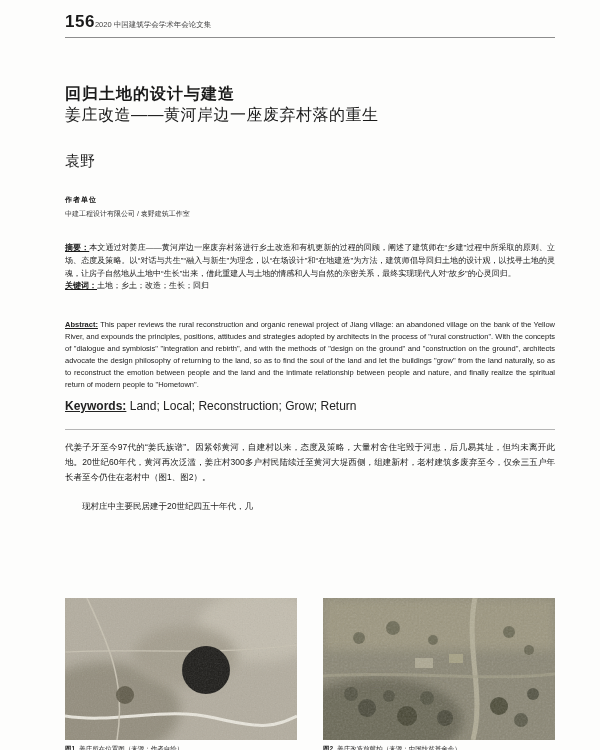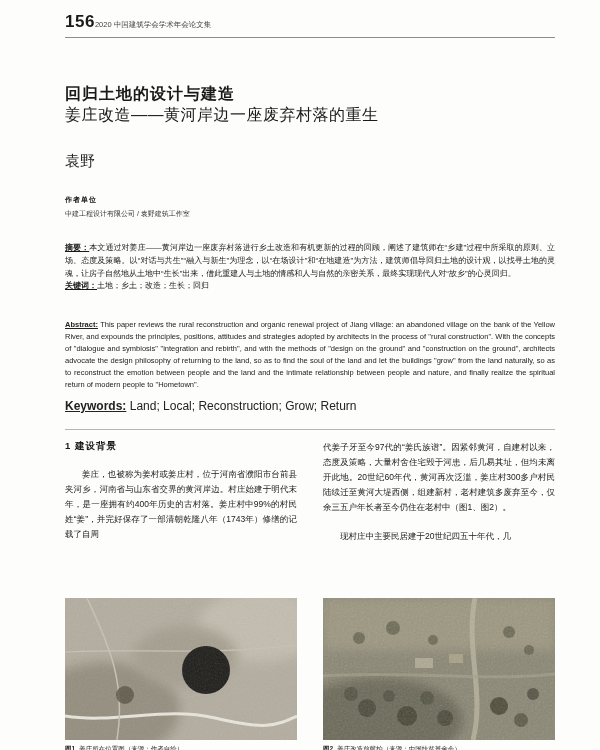--- a/index.html
+++ b/index.html
@@ -57,24 +57,20 @@
 
   <p class="kw-cn"><b class="lbl">关键词：</b><span>土地；乡土；改造；生长；回归</span></p>
 
   <p class="abs-en"><b class="lbl">Abstract:</b> <span>This paper reviews the rural reconstruction and organic renewal project of Jiang village: an abandoned village on the bank of the Yellow River, and expounds the principles, positions, attitudes and strategies adopted by architects in the process of "rural construction". With the concepts of "dialogue and symbiosis" "integration and rebirth", and with the methods of "design on the ground" and "construction on the ground", architects advocate the design philosophy of returning to the land, so as to find the soul of the land and let the buildings "grow" from the land naturally, so as to reconstruct the emotion between people and the land and the intimate relationship between people and nature, and finally realize the spiritual return of modern people to "Hometown".</span></p>
 
   <p class="kw-en"><b class="lbl">Keywords:</b> <span>Land; Local; Reconstruction; Grow; Return</span></p>
 
   <hr class="divider">
 
   <div class="columns">
-    <div class="col">
-      <div class="sec-heading">1  建设背景</div>
-      <p class="body-p indent">姜庄，也被称为姜村或姜庄村，位于河南省濮阳市台前县夹河乡，河南省与山东省交界的黄河岸边。村庄始建于明代末年，是一座拥有约400年历史的古村落。姜庄村中99%的村民姓“姜”，并完好保存了一部清朝乾隆八年（1743年）修缮的记载了自周</p>
-    </div>
     <div class="col">
       <p class="body-p cont">代姜子牙至今97代的“姜氏族谱”。因紧邻黄河，自建村以来，态度及策略，大量村舍住宅毁于河患，后几易其址，但均未离开此地。20世纪60年代，黄河再次泛滥，姜庄村300多户村民陆续迁至黄河大堤西侧，组建新村，老村建筑多废弃至今，仅余三五户年长者至今仍住在老村中（图1、图2）。</p>
       <p class="body-p follow indent">现村庄中主要民居建于20世纪四五十年代，几</p>
     </div>
   </div>
 
   <div class="figures">
 
     <div class="figure">
       <svg class="fig-img" viewBox="0 0 232 142" preserveAspectRatio="none" aria-hidden="true">

